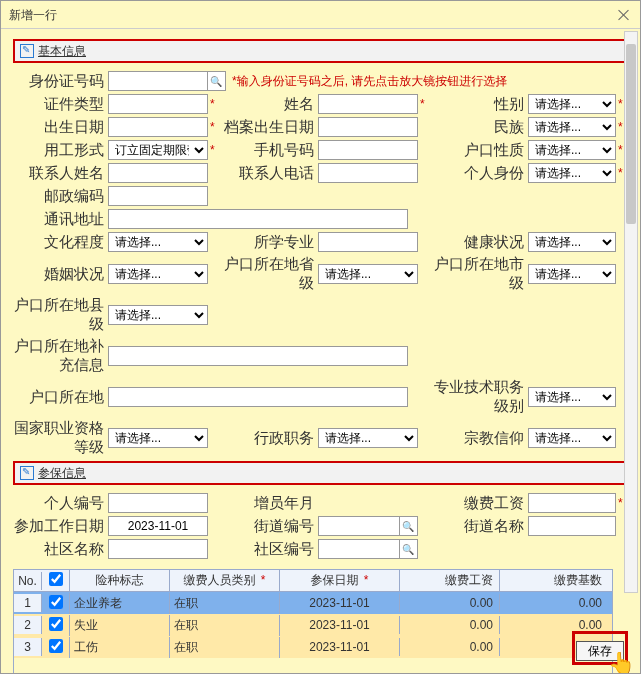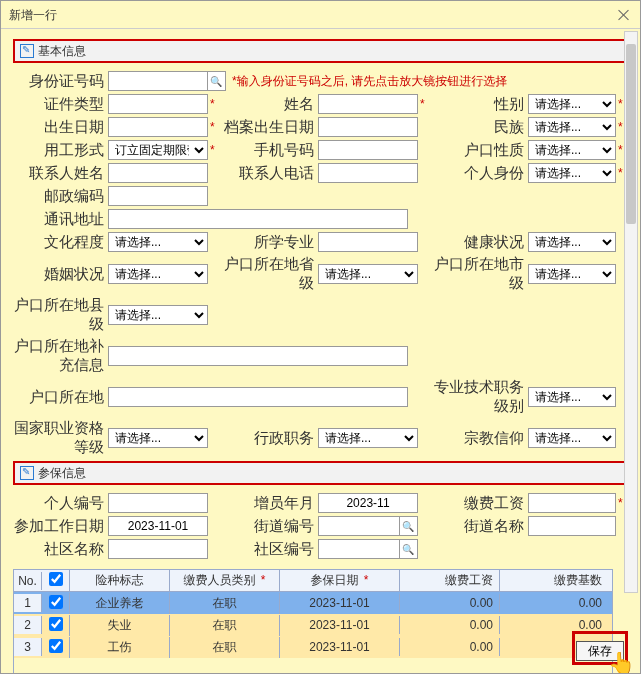--- a/index.html
+++ b/index.html
@@ -7,21 +7,21 @@
 .window { width: 641px; height: 674px; border: 1px solid #999; position: relative; background: #fef9c3; }
 .titlebar { height: 28px; line-height: 28px; padding: 0 8px; border-bottom: 1px solid #ccc; display: flex; justify-content: space-between; align-items: center; }
 .titlebar .close { width: 16px; height: 16px; position: relative; cursor: pointer; }
 .titlebar .close::before, .titlebar .close::after { content:""; position:absolute; left:7px; top:1px; width:1px; height:14px; background:#666; }
 .titlebar .close::before { transform: rotate(45deg); }
 .titlebar .close::after { transform: rotate(-45deg); }
 .body { padding: 6px 12px 50px 12px; height: calc(100% - 28px); overflow: hidden; position: relative; }
 .scrollbar-fake { position:absolute; right:2px; top:2px; bottom:80px; width:14px; border:1px solid #ccc; background:#f4f4f4; }
 .scrollbar-thumb { position:absolute; left:1px; right:1px; top:12px; height:180px; background:#c8c8c8; border-radius:2px; }
 .section-title { background:#f2f2f2; border:1px solid #ddd; padding: 2px 6px; margin: 4px 0 8px 0; display:flex; align-items:center; gap:4px; height: 24px; }
-.section-title.highlight { outline: 2px solid #c00; outline-offset:-2px; }
+.section-title.highlight { outline: 2px solid #c00; outline-offset:-2px;text-decoration:underline; }
 .sect-icon { width:14px; height:14px; border:1px solid #2a7ad2; position:relative; display:inline-block; }
 .sect-icon::after{ content:"✎"; font-size:10px; color:#2a7ad2; position:absolute; left:1px; top:-1px; }
 .form-grid { display:flex; flex-wrap:wrap; gap: 3px 0; }
 .field { display:flex; align-items:center; }
 .field label { width: 95px; text-align: right; padding-right: 4px; font-size:15px; }
 .field.w1 { width: 210px; }
 .field.w2 { width: 210px; }
 .field.w3 { width: 190px; }
 .field.span2 { width: 420px; }
 .field.span2 input.txt { width: 300px; }
@@ -32,21 +32,21 @@
 .field.w3 select.sel { width: 88px; }
 select.sel { width: 100px; }
 .req { color:#c00; padding-left:2px; }
 .hint { color:#c00; margin-left:6px; }
 .inwrap { position:relative; display:inline-flex; }
 .mag { width: 18px; height:20px; border:1px solid #999; border-left:none; background:#fff; display:flex; align-items:center; justify-content:center; cursor:pointer; }
 .mag::before { content:"🔍"; font-size:10px; }
 
 .table { margin-top:10px; border:1px solid #9ac; width: 600px; }
 .thead { display:flex; background:#eef3fb; border-bottom:1px solid #9ac; height:22px; align-items:center; }
-.th, .td { font-size:12px; padding:2px 4px;text-align:center; }
+.th, .td { font-size:12px; padding:2px 4px; }
 .th { text-align:center; }
 .col-no { width:28px; border-right:1px solid #9ac; text-align:center; background:#eef3fb;}
 .col-chk { width:28px; border-right:1px solid #9ac; text-align:center;}
 .col-a { width:100px; border-right:1px solid #9ac;}
 .col-b { width:110px; border-right:1px solid #9ac;}
 .col-c { width:120px; border-right:1px solid #9ac; text-align:center;}
 .col-d { width:100px; border-right:1px solid #9ac; text-align:right; padding-right:6px;}
 .col-e { width:108px; text-align:right; padding-right:6px;}
 .trow { display:flex; height:22px; align-items:center; }
 .trow.sel { background:#7fb1ec; }
@@ -219,21 +219,20 @@
       <span>参保信息</span>
     </div>
 
     <div class="form-grid">
       <div class="field w1">
           <label>个人编号</label>
           <input class="txt" style="">
         </div>
       <div class="field w2">
           <label>增员年月</label>
-          <input class="txt centered" value="2023-11" style="">
         </div>
       <div class="field w3">
           <label>缴费工资</label>
           <input class="txt" style="">
           <span class="req">*</span>
         </div>
 
       <div class="field w1">
           <label>参加工作日期</label>
           <input class="txt centered" value="2023-11-01" style="">

